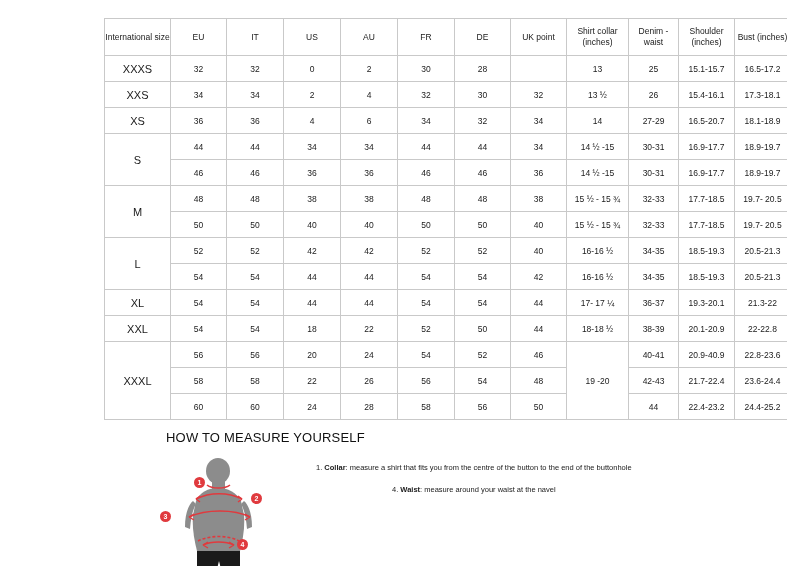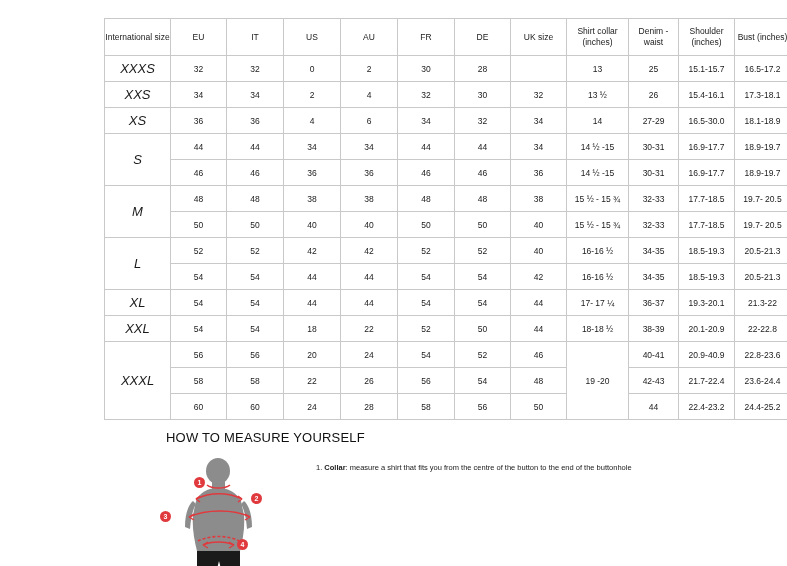--- a/index.html
+++ b/index.html
@@ -43,22 +43,21 @@
     padding: 0;
     height: 25px;
     font-weight: normal;
   }
   table.size-table thead th {
     height: 36px;
     font-size: 8.5px;
     line-height: 1.25;
   }
   table.size-table td.rowlabel {
-    font-size: 13px;
-    font-style: italic;
+    font-size: 11px;
   }
 
   
   col.c0 { width: 66px; }
   col.c1 { width: 56px; }
   col.c2 { width: 57px; }
   col.c3 { width: 57px; }
   col.c4 { width: 57px; }
   col.c5 { width: 57px; }
   col.c6 { width: 56px; }
@@ -144,21 +143,21 @@
     </colgroup>
     <thead>
       <tr>
         <th>International size</th>
         <th>EU</th>
         <th>IT</th>
         <th>US</th>
         <th>AU</th>
         <th>FR</th>
         <th>DE</th>
-        <th>UK size</th>
+        <th>UK point</th>
         <th>Shirt collar (inches)</th>
         <th>Denim - waist</th>
         <th>Shoulder (inches)</th>
         <th>Bust (inches)</th>
       </tr>
     </thead>
     <tbody>
         <tr>
           <td class="rowlabel" rowspan="1">XXXS</td>
           <td>32</td>
@@ -191,21 +190,21 @@
           <td class="rowlabel" rowspan="1">XS</td>
           <td>36</td>
           <td>36</td>
           <td>4</td>
           <td>6</td>
           <td>34</td>
           <td>32</td>
           <td>34</td>
           <td>14</td>
           <td>27-29</td>
-          <td>16.5-30.0</td>
+          <td>16.5-20.7</td>
           <td>18.1-18.9</td>
         </tr>
         <tr>
           <td class="rowlabel" rowspan="2">S</td>
           <td>44</td>
           <td>44</td>
           <td>34</td>
           <td>34</td>
           <td>44</td>
           <td>44</td>
@@ -387,17 +386,21 @@
         <span class="dot" style="left:85px; top:38px;">2</span>
         <span class="dot" style="left:-6px; top:56px;">3</span>
         <span class="dot" style="left:71px; top:84px;">4</span>
       </div>
 
       <div class="notes">
         <div class="note">
           <span>1</span>.
           <b>Collar</b><span>: measure a shirt that fits you from the centre of the button to the end of the buttonhole</span>
         </div>
+        <div class="note">
+          <span>4</span>.
+          <b>Waist</b><span>: measure around your waist at the navel</span>
+        </div>
       </div>
     </div>
   </div>
 
 </div>
 
 </body></html>

